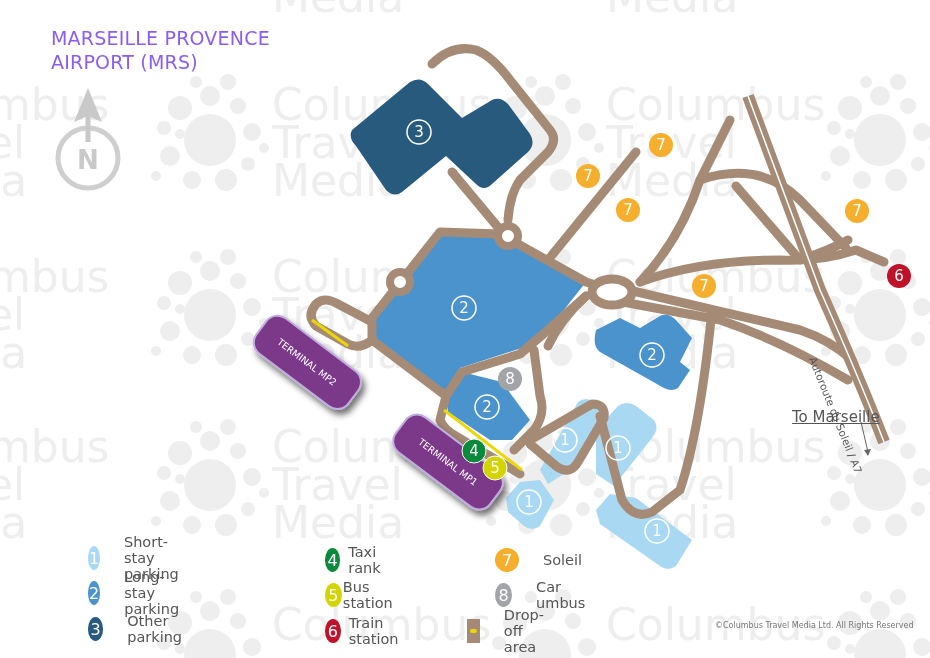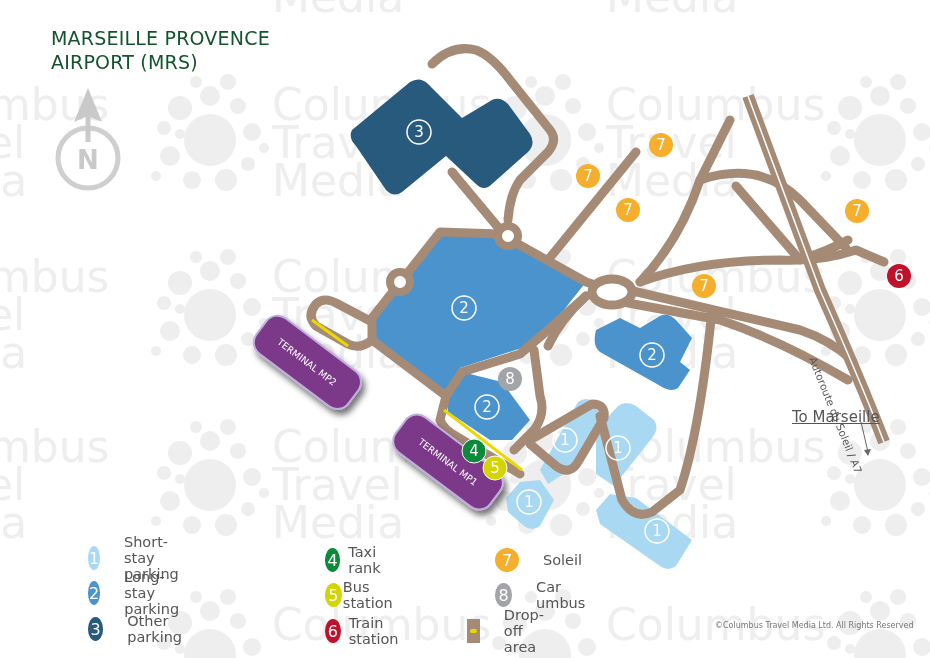--- a/index.html
+++ b/index.html
@@ -1,18 +1,18 @@
 <!DOCTYPE html>
 <html><head>
 <meta charset="utf-8">
 <style>
   html,body{margin:0;padding:0;background:#ffffff;}
   body{width:930px;height:658px;position:relative;overflow:hidden;font-family:"DejaVu Sans","Liberation Sans",sans-serif;}
   #map{position:absolute;left:0;top:0;width:930px;height:658px;}
-  .title{position:absolute;left:51px;top:26px;font-size:19px;line-height:24px;color:#14532d;letter-spacing:0.2px;}
+  .title{position:absolute;left:51px;top:26px;font-size:19px;line-height:24px;color:#8b5cf6;letter-spacing:0.2px;}
   .wm-text{fill:#eeeeee;font-family:"DejaVu Sans",sans-serif;font-size:44px;}
   .wm-dot{fill:#eeeeee;}
   .road{fill:none;stroke:#a58b76;stroke-width:9;stroke-linecap:round;stroke-linejoin:round;}
   .badge-text{font-family:"DejaVu Sans",sans-serif;font-size:15px;fill:#fff;text-anchor:middle;dominant-baseline:central;}
   .ring{fill:none;stroke:#fff;stroke-width:1.5;}
   .legend{position:absolute;left:0;top:0;}
   .leg-item{position:absolute;display:flex;align-items:center;height:26px;}
   .leg-badge{width:24px;height:24px;border-radius:50%;color:#fff;font-size:16px;display:flex;align-items:center;justify-content:center;}
   .leg-label{margin-left:24px;font-size:14.5px;color:#555;}
   .dropoff-sw{width:24px;height:24px;background:#a58b76;position:relative;}

